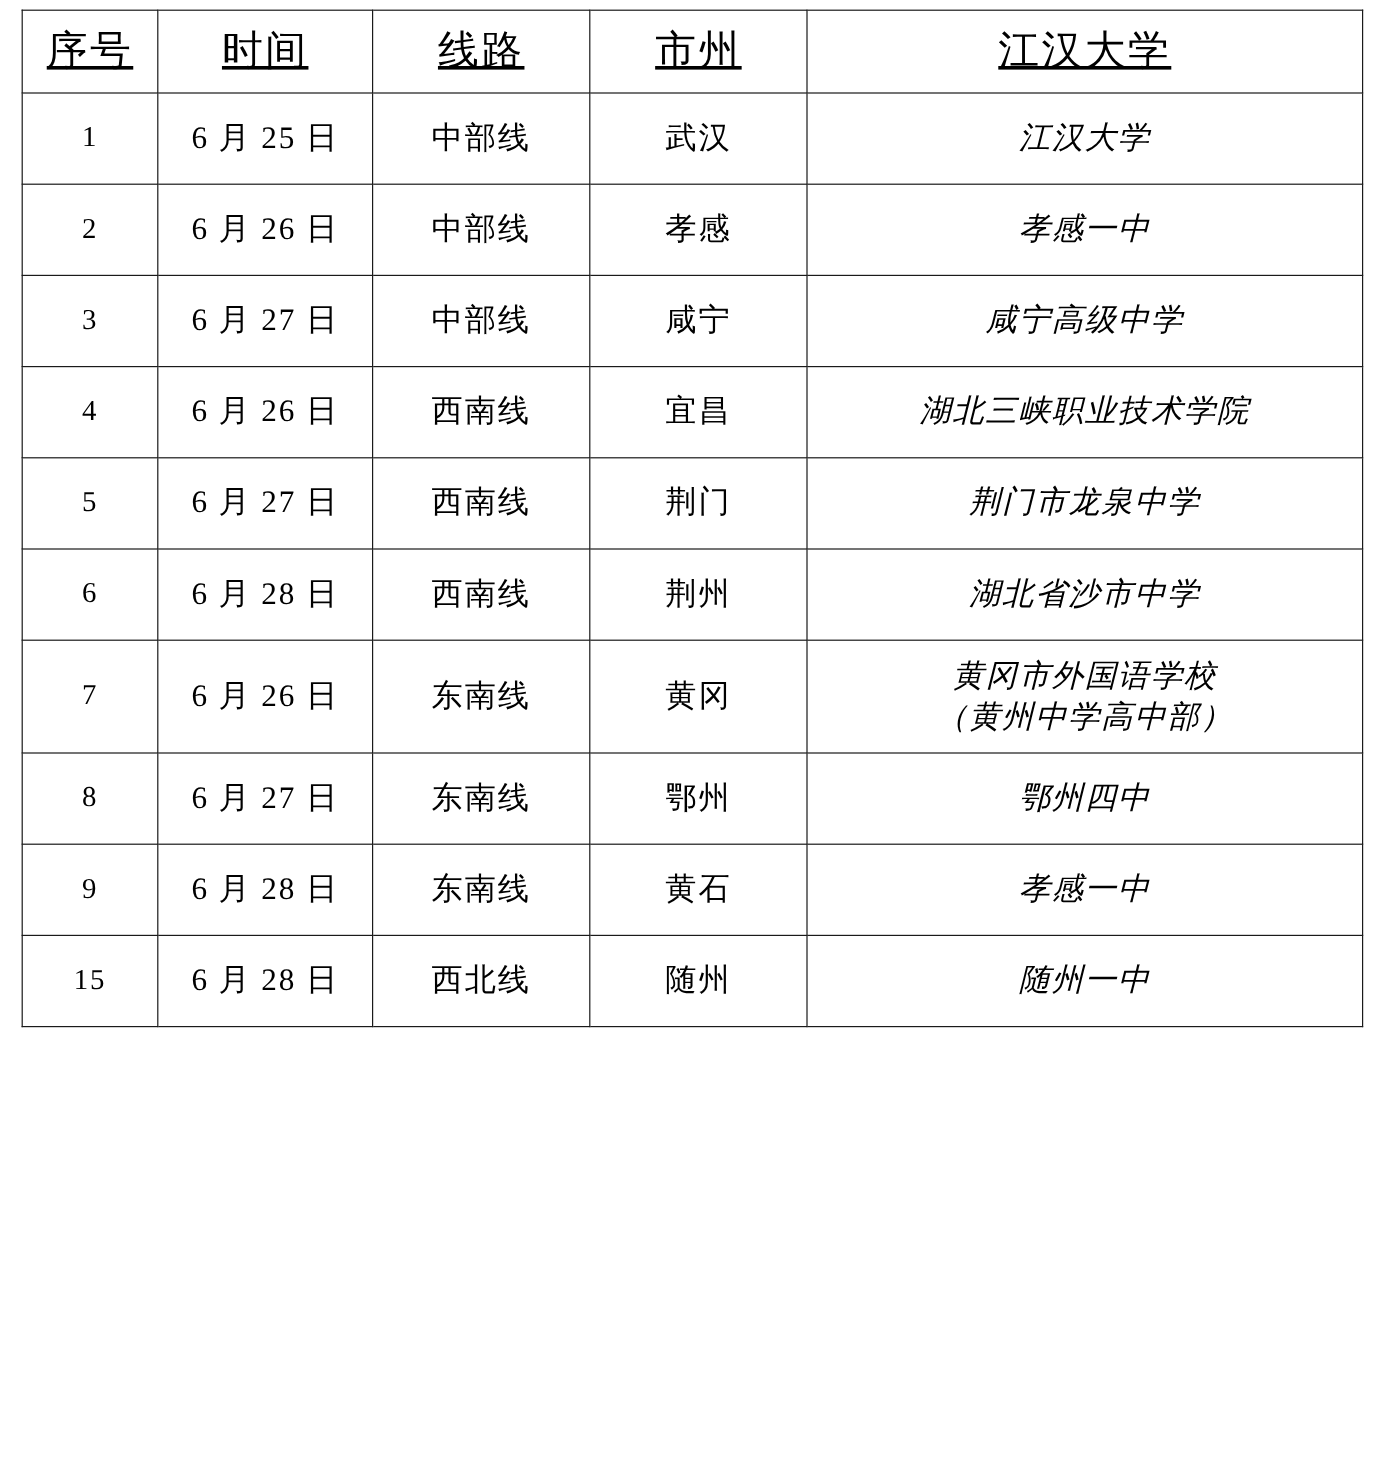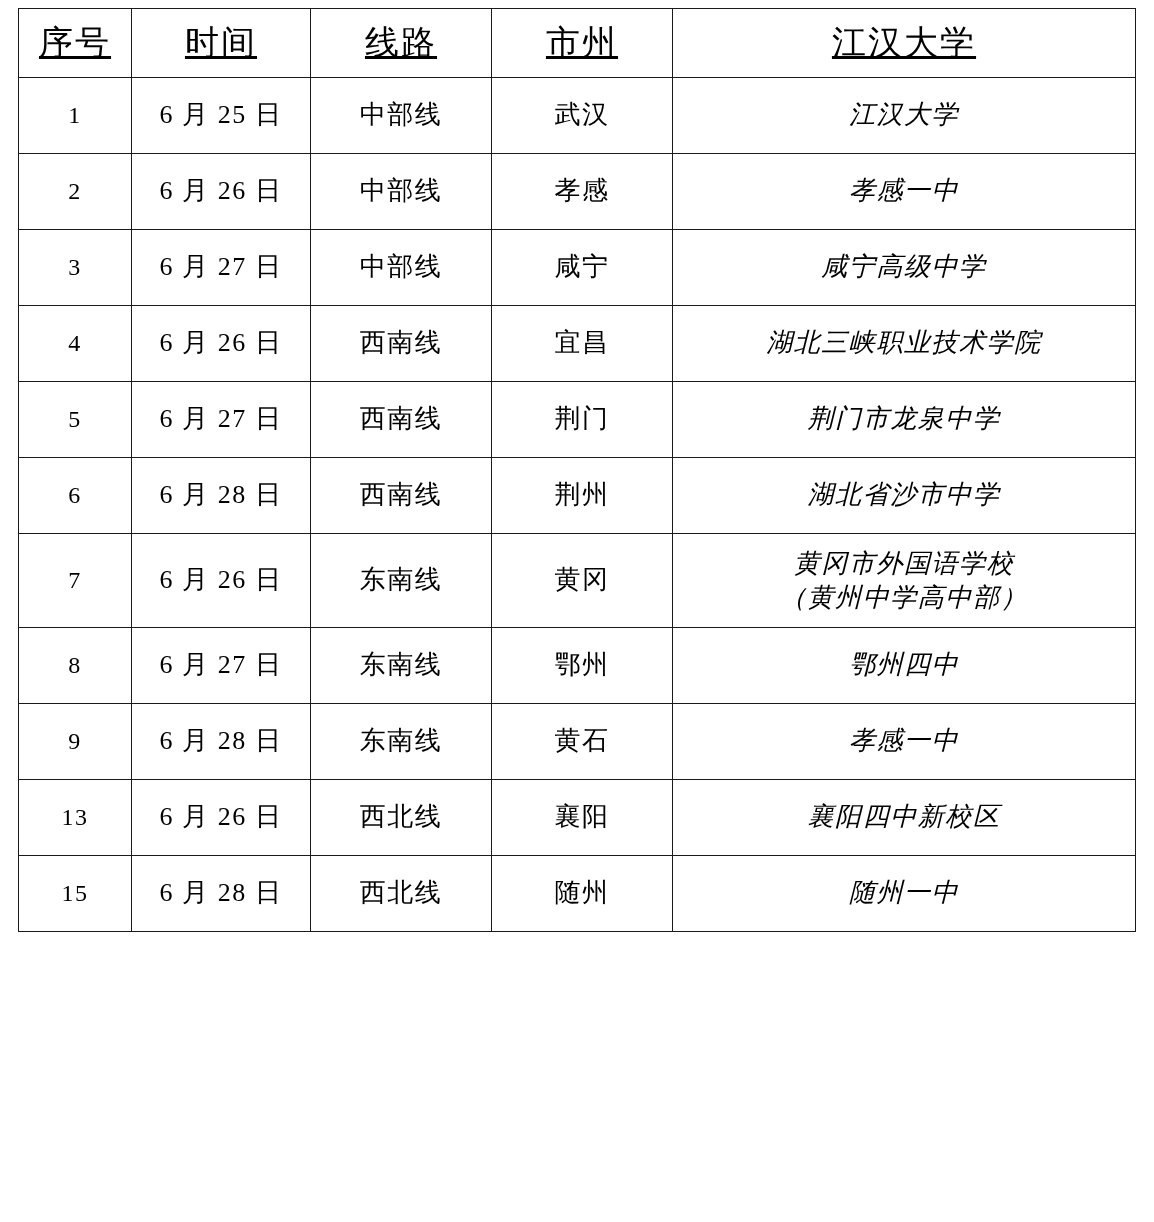--- a/index.html
+++ b/index.html
@@ -136,27 +136,20 @@
         <td class="col-venue">鄂州四中</td>
       </tr>
       <tr>
         <td class="col-idx">9</td>
         <td class="col-time">6 月 28 日</td>
         <td class="col-line">东南线</td>
         <td class="col-city">黄石</td>
         <td class="col-venue">孝感一中</td>
       </tr>
       <tr>
-        <td class="col-idx">13</td>
-        <td class="col-time">6 月 26 日</td>
-        <td class="col-line">西北线</td>
-        <td class="col-city">襄阳</td>
-        <td class="col-venue">襄阳四中新校区</td>
-      </tr>
-      <tr>
         <td class="col-idx">15</td>
         <td class="col-time">6 月 28 日</td>
         <td class="col-line">西北线</td>
         <td class="col-city">随州</td>
         <td class="col-venue">随州一中</td>
       </tr>
     </tbody>
   </table>
 </div>
 

